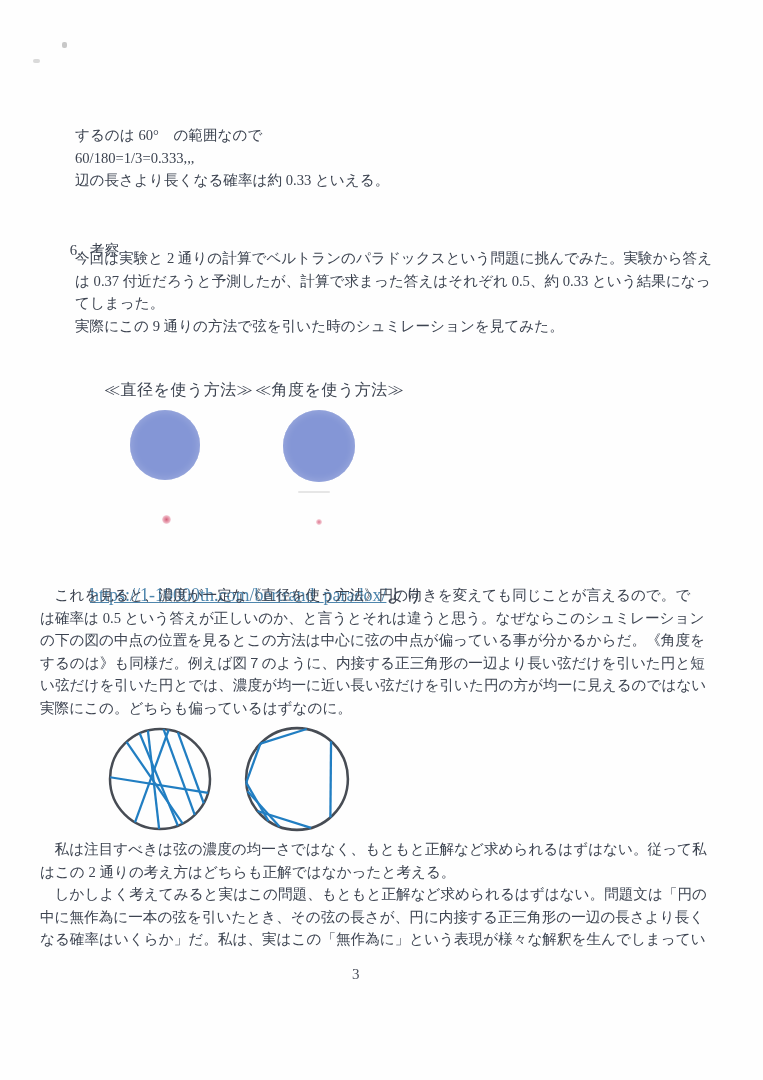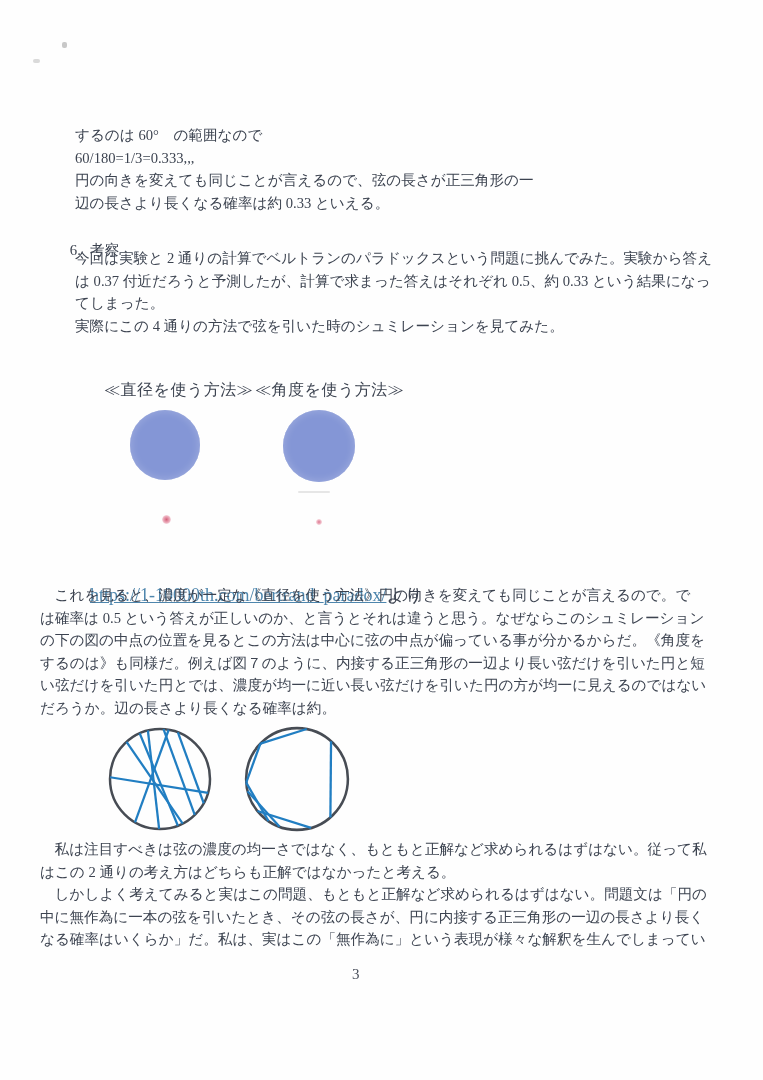--- a/index.html
+++ b/index.html
@@ -30,33 +30,32 @@
 <body>
 
 <div class="page">
 
   <div class="speck" style="left:62px;top:42px;width:5px;height:6px;background:#9a9a9a;opacity:.55;"></div>
   <div class="speck" style="left:33px;top:59px;width:7px;height:4px;background:#b5b5b5;opacity:.5;"></div>
 
   <div class="tblock" style="left:75px;top:124px;">
     <div class="tline">するのは 60°　の範囲なので</div>
     <div class="tline">60/180=1/3=0.333,,,</div>
-    <div class="tline">円の向きを変えても同じことが言えるので、弦の長さが正三角形の一</div>
     <div class="tline">辺の長さより長くなる確率は約 0.33 といえる。</div>
   </div>
 
   <div class="heading-row" style="left:55px;top:224px;font-family:Liberation Serif, serif;">
     <span class="hnum">6.</span><span>考察</span>
   </div>
 
   <div class="tblock" style="left:75px;top:247px;">
     <div class="tline">今回は実験と 2 通りの計算でベルトランのパラドックスという問題に挑んでみた。実験から答え</div>
     <div class="tline">は 0.37 付近だろうと予測したが、計算で求まった答えはそれぞれ 0.5、約 0.33 という結果になっ</div>
     <div class="tline">てしまった。</div>
-    <div class="tline">実際にこの 4 通りの方法で弦を引いた時のシュミレーションを見てみた。</div>
+    <div class="tline">実際にこの 9 通りの方法で弦を引いた時のシュミレーションを見てみた。</div>
   </div>
 
   <div class="fig-label" style="left:104px;top:380px;">≪直径を使う方法≫</div>
   <div class="fig-label" style="left:255px;top:380px;">≪角度を使う方法≫</div>
 
   <div class="sim-circle" style="left: 130px; top: 410px; width: 70px; height: 70px; background: radial-gradient(circle at 42% 38%, rgb(132, 150, 214) 0%, rgb(132, 150, 214) 60%, rgb(132, 150, 214) 100%); box-shadow: rgba(255, 255, 255, 0.25) 0px 0px 8px inset, rgb(132, 150, 214) 0px 0px 2px inset;"></div>
   <div class="sim-circle" style="left: 283px; top: 410px; width: 72px; height: 72px; background: radial-gradient(circle at 42% 38%, rgb(132, 150, 214) 0%, rgb(132, 150, 214) 60%, rgb(132, 150, 214) 100%); box-shadow: rgba(255, 255, 255, 0.25) 0px 0px 8px inset, rgb(132, 150, 214) 0px 0px 2px inset;"></div>
 
   <div class="smudge" style="left:298px;top:491px;width:32px;height:2px;opacity:.7;"></div>
 
@@ -66,21 +65,21 @@
   <div class="url-line" style="left:72px;top:562px;">
     <a href="#" style="color: rgb(78, 134, 173);">https://1-10000th.com/bertrand_paradox/</a><span>より</span>
   </div>
 
   <div class="tblock" style="left:40px;top:584px;">
     <div class="tline">　これを見ると、濃度が一定な《直径を使う方法》円の向きを変えても同じことが言えるので。で</div>
     <div class="tline">は確率は 0.5 という答えが正しいのか、と言うとそれは違うと思う。なぜならこのシュミレーション</div>
     <div class="tline">の下の図の中点の位置を見るとこの方法は中心に弦の中点が偏っている事が分かるからだ。《角度を</div>
     <div class="tline">するのは》も同様だ。例えば図７のように、内接する正三角形の一辺より長い弦だけを引いた円と短</div>
     <div class="tline">い弦だけを引いた円とでは、濃度が均一に近い長い弦だけを引いた円の方が均一に見えるのではない</div>
-    <div class="tline">だろうか。辺の長さより長くなる確率は約。</div>
+    <div class="tline">実際にこの。どちらも偏っているはずなのに。</div>
   </div>
 
   <svg class="chord-svg" style="left:104px;top:723px;" width="112" height="112" viewBox="-1.12 -1.12 2.24 2.24">
     <circle cx="0" cy="0" r="1" fill="none" stroke-width="0.05" stroke="#474c54"></circle>
   <line x1="-0.999" y1="-0.035" x2="0.961" y2="0.276" stroke="#217ec2" stroke-width="0.045"></line>
       <line x1="-0.242" y1="-0.970" x2="-0.017" y2="1.000" stroke="#217ec2" stroke-width="0.045"></line>
       <line x1="0.174" y1="-0.985" x2="-0.500" y2="0.866" stroke="#217ec2" stroke-width="0.045"></line>
       <line x1="-0.669" y1="-0.743" x2="0.454" y2="0.891" stroke="#217ec2" stroke-width="0.045"></line>
       <line x1="-0.407" y1="-0.914" x2="0.358" y2="0.934" stroke="#217ec2" stroke-width="0.045"></line>
       <line x1="0.358" y1="-0.934" x2="0.875" y2="0.485" stroke="#217ec2" stroke-width="0.045"></line>

